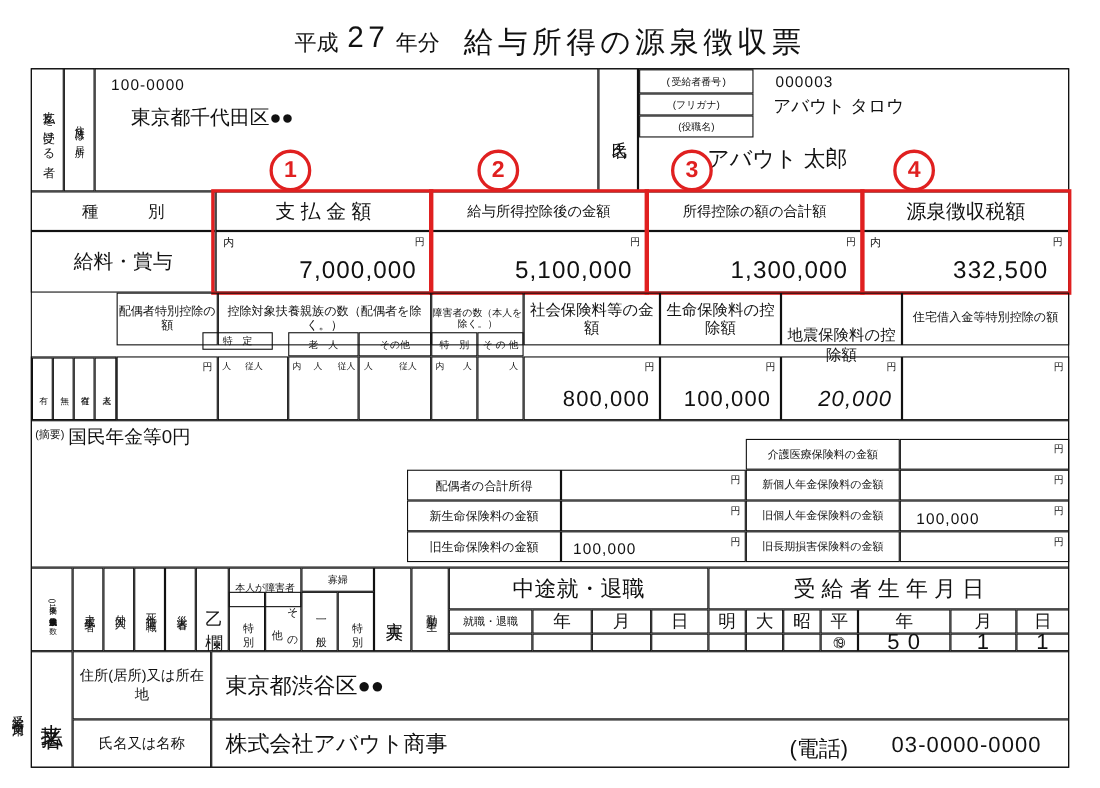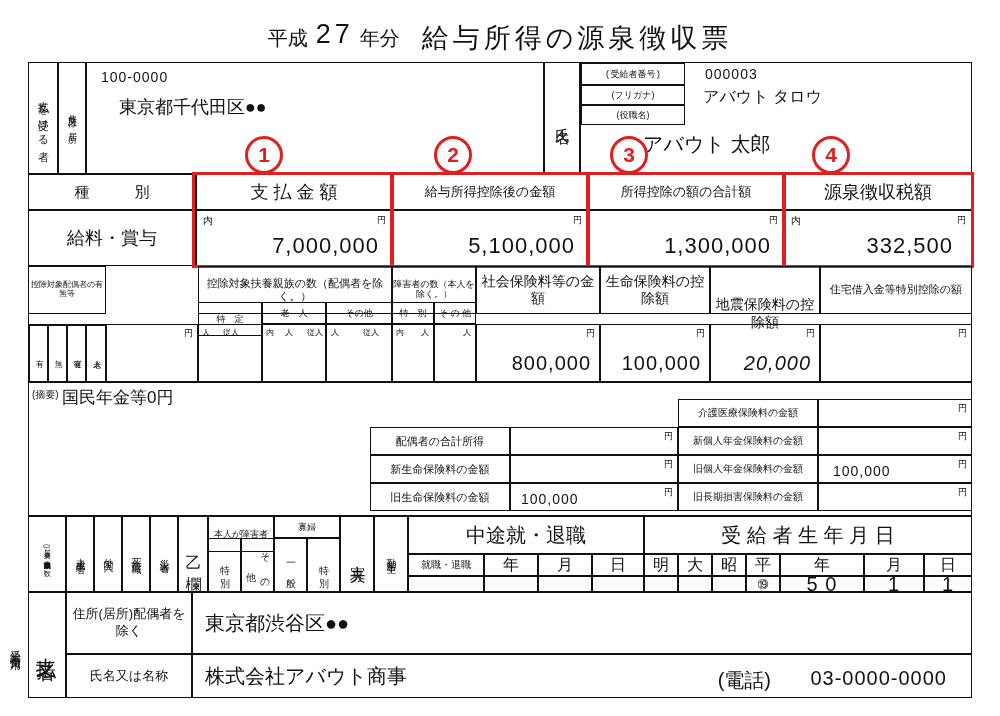--- a/index.html
+++ b/index.html
@@ -116,43 +116,43 @@
   <div class="abs redbox" style="left:192px;top:172px;width:202px;height:96px;"></div>
   <div class="abs redbox" style="left:390px;top:172px;width:200px;height:96px;"></div>
   <div class="abs redbox" style="left:586px;top:172px;width:200px;height:96px;"></div>
   <div class="abs redbox" style="left:782px;top:172px;width:192px;height:96px;"></div>
 
   <div class="abs circle" style="left:245px;top:136px;">1</div>
   <div class="abs circle" style="left:434px;top:136px;">2</div>
   <div class="abs circle" style="left:610px;top:136px;">3</div>
   <div class="abs circle" style="left:812px;top:136px;">4</div>
 
-  <div class="abs bd ctr" style="left:28px;top:266px;width:78px;height:48px;">
-    <span class="t8" style="line-height:1.1;text-align:center;">控除対象配偶者の有無等</span>
+  <div class="abs bd ctr" style="left:106px;top:266px;width:92px;height:48px;">
+    <span class="t11" style="line-height:1.2;text-align:center;">配偶者特別控除の額</span>
   </div>
   <div class="abs bd ctr" style="left:392px;top:266px;width:84px;height:48px;">
     <span class="t9" style="line-height:1.1;text-align:center;">障害者の数（本人を除く。）</span>
   </div>
   <div class="abs bd ctr" style="left:198px;top:266px;width:194px;height:48px;">
     <span class="t11" style="line-height:1.2;text-align:center;">控除対象扶養親族の数（配偶者を除く。）</span>
   </div>
   <div class="abs bd ctr" style="left:476px;top:266px;width:124px;height:48px;">
     <span class="t14" style="line-height:1.25;text-align:center;">社会保険料等の金額</span>
   </div>
   <div class="abs bd ctr" style="left:600px;top:266px;width:110px;height:48px;">
     <span class="t14" style="line-height:1.25;text-align:center;">生命保険料の控除額</span>
   </div>
   <div class="abs bd ctr" style="left:710px;top:266px;width:110px;height:48px;">
     <span class="t14" style="line-height:1.25;text-align:center;margin-top:47px;">地震保険料の控除額</span>
   </div>
   <div class="abs bd ctr" style="left:820px;top:266px;width:152px;height:48px;">
     <span class="t11" style="line-height:1.2;text-align:center;">住宅借入金等特別控除の額</span>
   </div>
 
-  <div class="abs bd ctr t9" style="left:198px;top:302px;width:64px;height:34px;text-align:right;">特　定</div>
+  <div class="abs bd ctr t9" style="left:184px;top:302px;width:64px;height:16px;text-align:right;">特　定</div>
   <div class="abs bd ctr t9" style="left:262px;top:302px;width:64px;height:22px;">老　人</div>
   <div class="abs bd ctr t9" style="left:326px;top:302px;width:66px;height:22px;">その他</div>
   <div class="abs bd ctr t9" style="left:392px;top:302px;width:42px;height:22px;">特　別</div>
   <div class="abs bd ctr t9" style="left:434px;top:302px;width:42px;height:22px;">そ の 他</div>
 
   <div class="abs bd" style="left:28px;top:324px;width:78px;height:58px;">
     <div class="abs bd ctr tiny-v" style="left:0;top:0;width:19px;height:57px;">有</div>
     <div class="abs bd ctr tiny-v" style="left:19px;top:0;width:19px;height:57px;">無</div>
     <div class="abs bd ctr tiny-v" style="left:38px;top:0;width:19px;height:57px;">従有</div>
     <div class="abs bd ctr tiny-v" style="left:57px;top:0;width:20px;height:57px;">老人</div>
@@ -310,21 +310,21 @@
   <div class="abs bd" style="left:712px;top:576px;width:34px;height:16px;"></div>
   <div class="abs bd ctr t11" style="left:746px;top:576px;width:34px;height:16px;">⑲</div>
   <div class="abs bd ctr num t16" style="left:780px;top:576px;width:84px;height:16px;">5 0</div>
   <div class="abs bd ctr num t16" style="left:864px;top:576px;width:60px;height:16px;">1</div>
   <div class="abs bd ctr num t16" style="left:924px;top:576px;width:48px;height:16px;">1</div>
 
   <div class="abs bd ctr" style="left:28px;top:592px;width:38px;height:106px;">
     <span class="vert t16">支払者</span>
   </div>
   <div class="abs bd ctr" style="left:66px;top:592px;width:126px;height:62px;">
-    <span class="t13" style="line-height:1.3;text-align:center;">住所(居所)配偶者を除く</span>
+    <span class="t13" style="line-height:1.3;text-align:center;">住所(居所)又は所在地</span>
   </div>
   <div class="abs bd lft" style="left:192px;top:592px;width:780px;height:62px;">
     <span class="t20" style="margin-left:12px;">東京都渋谷区●●</span>
   </div>
   <div class="abs bd ctr" style="left:66px;top:654px;width:126px;height:44px;">
     <span class="t13">氏名又は名称</span>
   </div>
   <div class="abs bd" style="left:192px;top:654px;width:780px;height:44px;">
     <span class="abs t20" style="left:12px;top:8px;">株式会社アバウト商事</span>
     <span class="abs t16" style="right:200px;top:12px;">(電話)</span>

